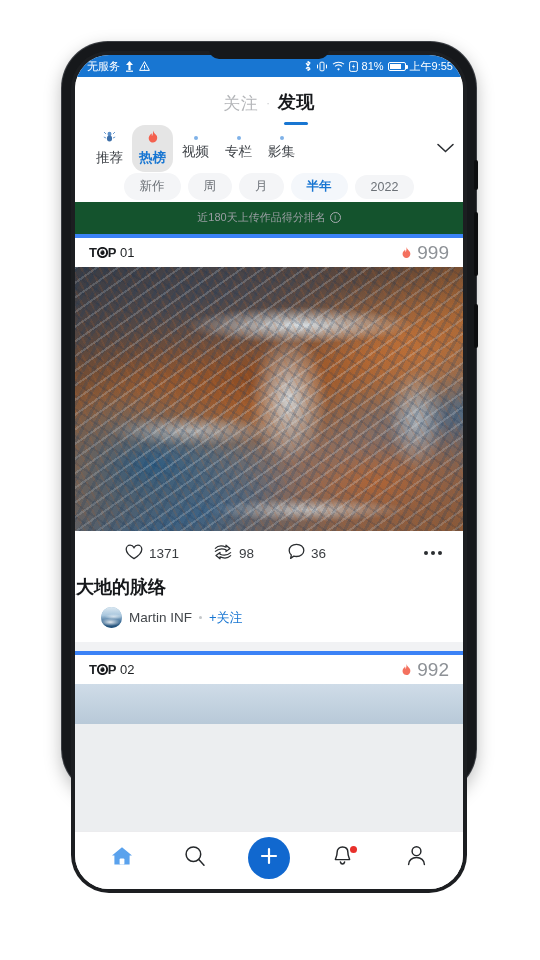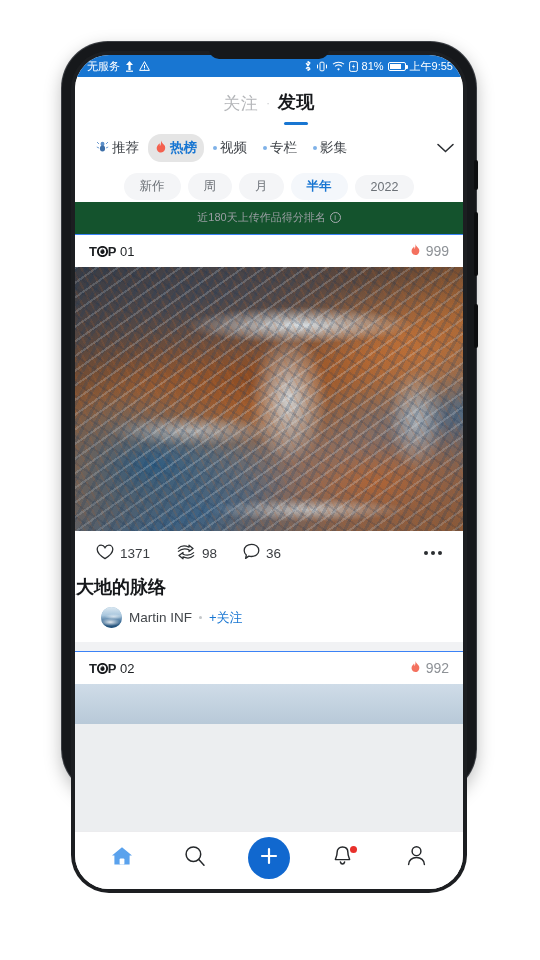--- a/index.html
+++ b/index.html
@@ -92,20 +92,21 @@
 
   
   .cats {
     flex:0 0 auto; height:38px; display:flex; align-items:center;
     padding:0 4px 0 14px; background:#fff; gap:2px; position:relative;
   }
   .cat {
     display:flex; align-items:center; gap:3px; font-size:13.5px;
     color:#41454a; padding:5px 7px; border-radius:13px; white-space:nowrap;
     cursor:pointer;
+    flex-direction:column;
   }
   .cat.active { background:#e5e5e5; color:#1876d2; font-weight:bold; }
   .cat .cdot { width:4px; height:4px; border-radius:50%; background:#7fb1e8; flex:0 0 auto; }
   .cat-clip { flex:1; overflow:hidden; display:flex; align-items:center; gap:2px; }
   .chev {
     flex:0 0 auto; width:28px; height:28px; display:flex;
     align-items:center; justify-content:center; background:#fff; cursor:pointer;
   }
 
   
@@ -127,32 +128,32 @@
     width:11px; height:11px; border:1px solid #a9adb2; border-radius:50%;
     font-size:8px; line-height:9px; text-align:center; color:#a9adb2;
     font-style:normal; display:inline-block;
   }
 
   
   .feed { flex:1; overflow:hidden; background:#eceef0; position:relative; }
   .card { background:#fff; }
   .card-head {
     height:33px; display:flex; align-items:center; justify-content:space-between;
-    padding:0 14px; border-top:1px solid #3b82f6;
+    padding:0 14px; border-top:4px solid #3b82f6;
   }
   .topmark { display:flex; align-items:baseline; font-size:13px; color:#1d2023; }
   .topmark .tword { font-weight:bold; letter-spacing:-.3px; display:inline-flex; align-items:center; }
   .topmark .num { margin-left:4px; font-weight:normal; font-size:13px; }
-  .hot { display:flex; align-items:center; gap:5px; font-size:14px; color:#8d9196; }
+  .hot { display:flex; align-items:center; gap:5px; font-size:19px; color:#8d9196; }
 
   .photo { width:100%; height:264px; position:relative; overflow:hidden; background:#5a6a78; }
   .photo .layer { position:absolute; inset:0; }
 
   .actions {
-    height:44px; display:flex; align-items:center; padding:0 21px; gap:0;
+    height:44px; display:flex; align-items:center; padding:0 21px; gap:8px;margin-left:29px;
   }
   .act { display:flex; align-items:center; gap:6px; font-size:13.5px; color:#3a3d41; margin-right:26px; cursor:pointer; }
   .more { margin-left:auto; display:flex; gap:3px; cursor:pointer; }
   .more span { width:4px; height:4px; border-radius:50%; background:#2b2e31; }
 
   .title { font-size:18px; font-weight:bold; color:#16181b; padding:0 1px 8px; }
   .author { display:flex; align-items:center; gap:7px; padding:0 26px 14px; }
   .avatar {
     width:21px; height:21px; border-radius:50%; overflow:hidden; position:relative;
     background:#8fb4cf; flex:0 0 auto;

